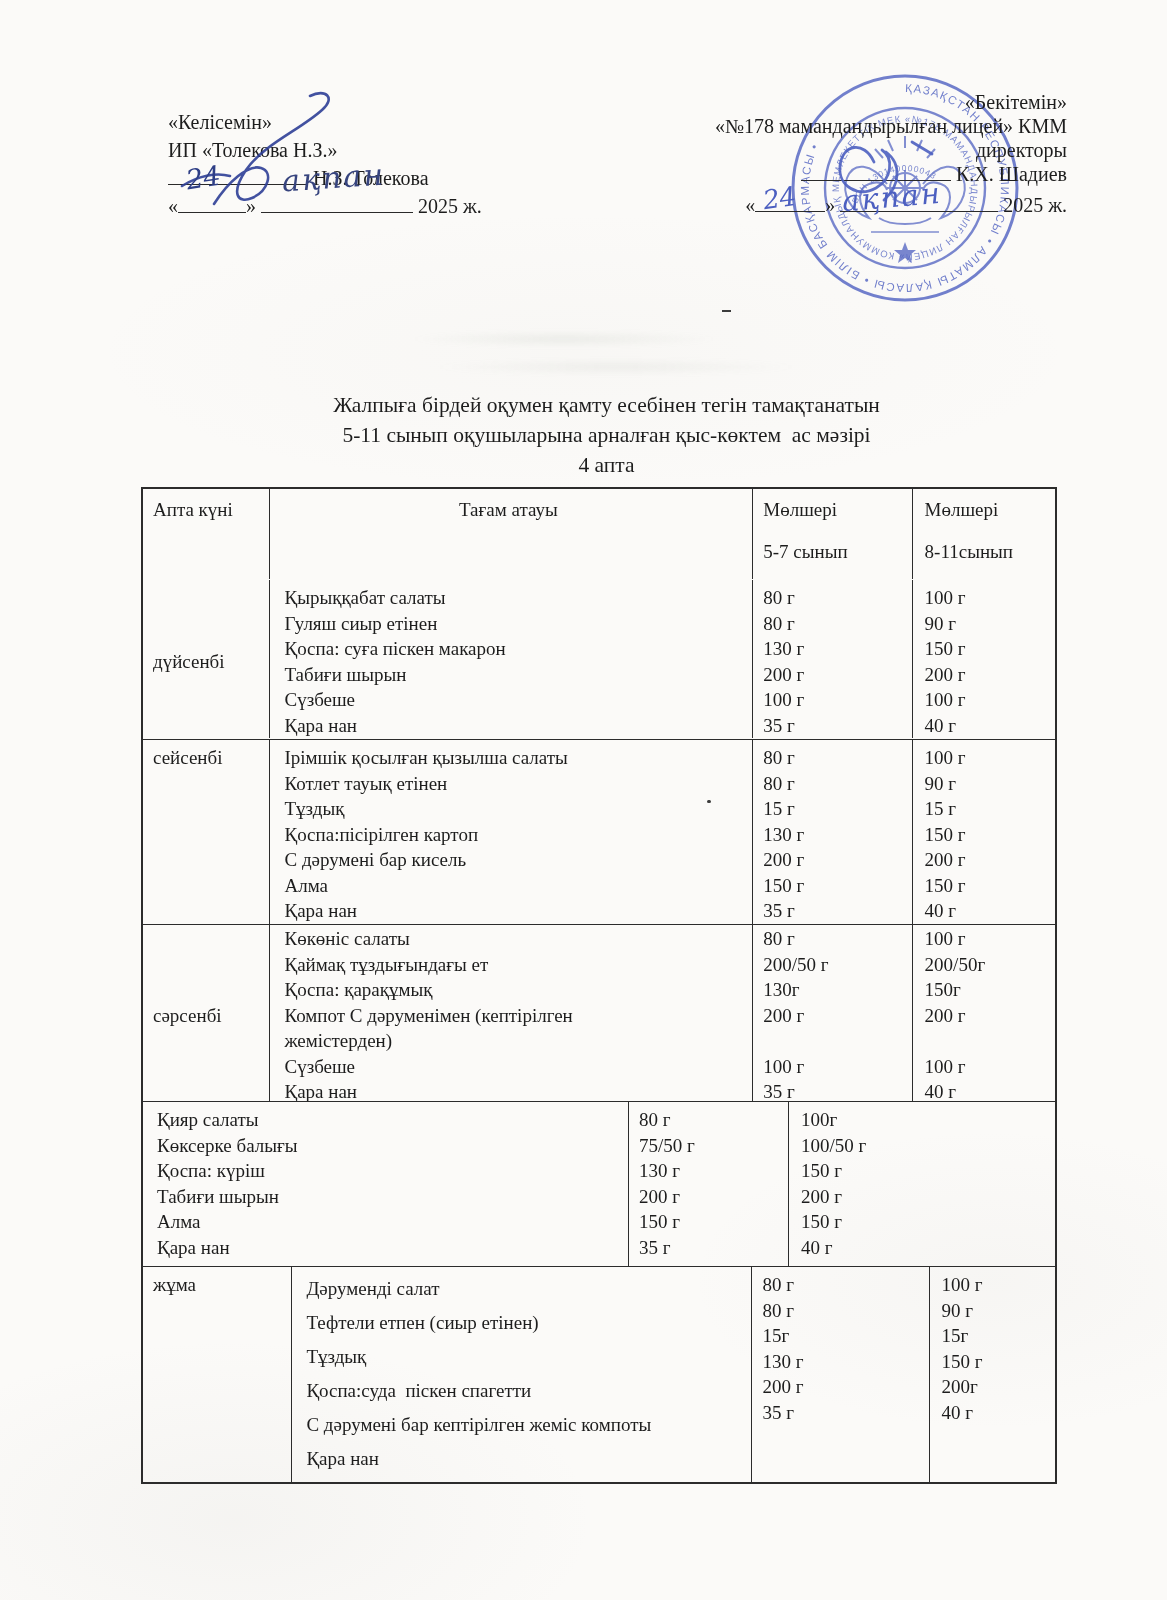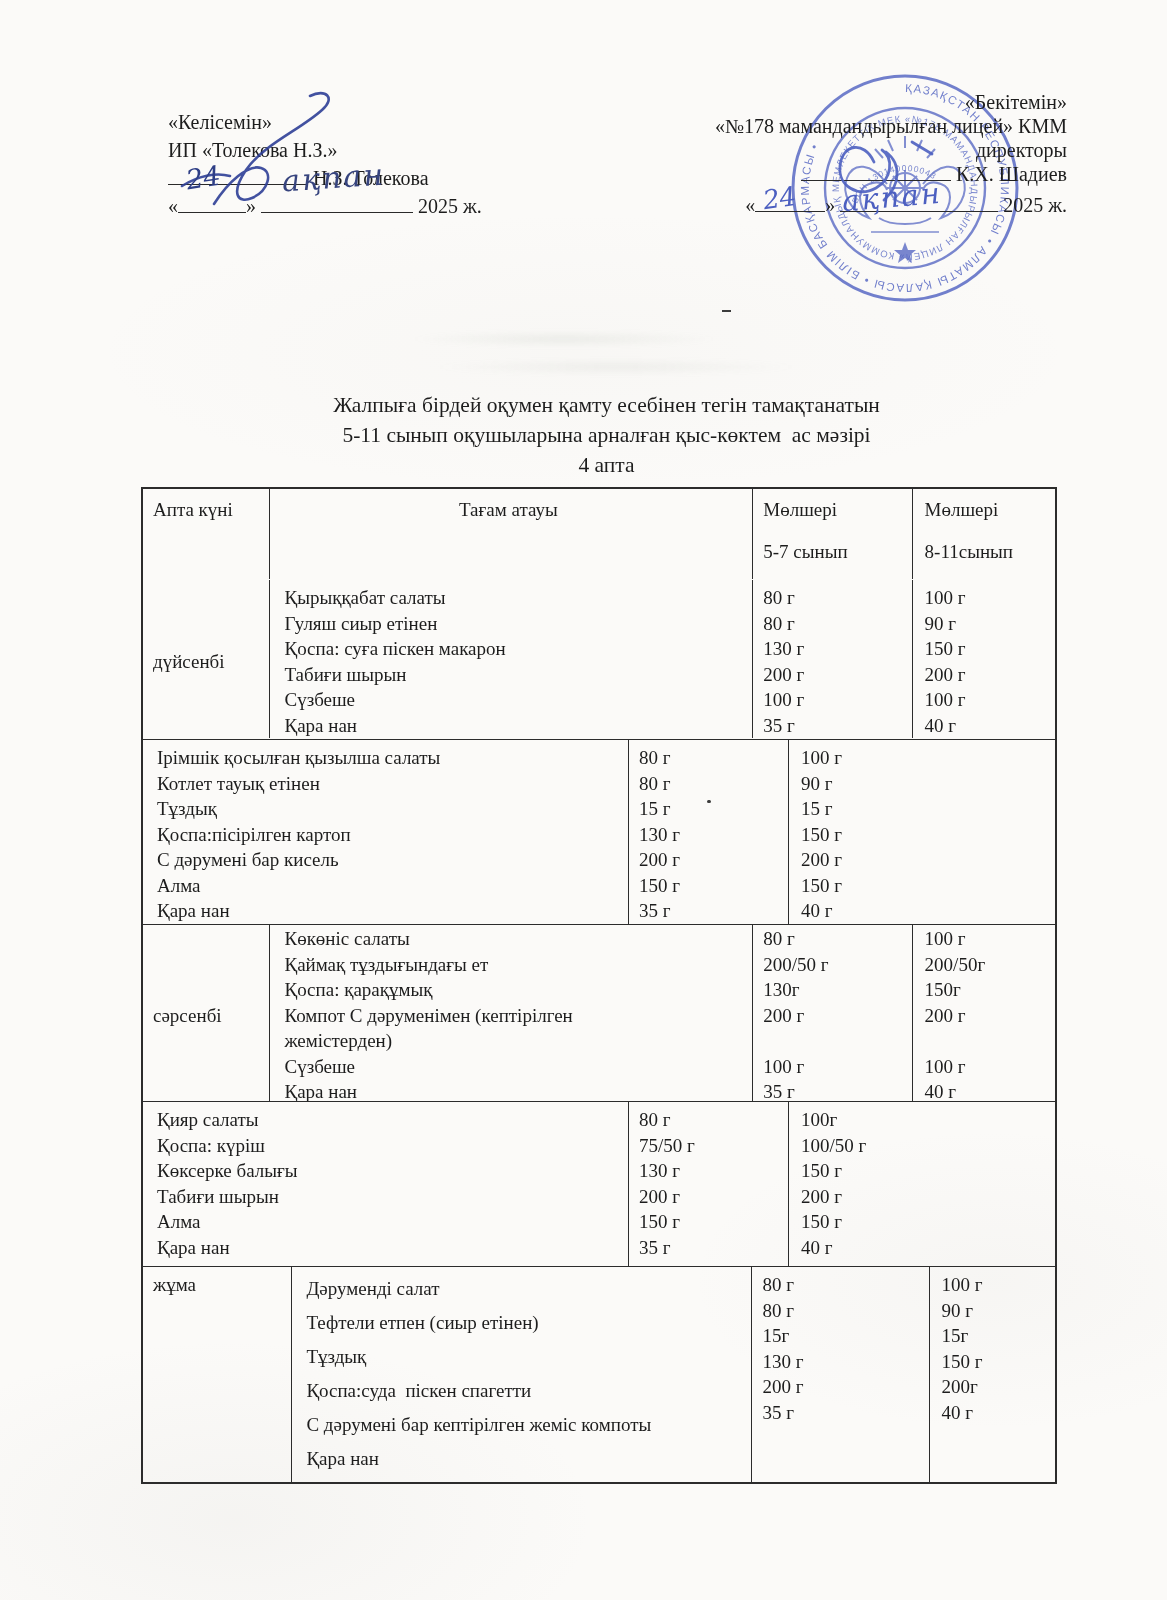--- a/index.html
+++ b/index.html
@@ -172,20 +172,23 @@
           <div class="td c-p811">
             <div class="t-line">100 г</div>
             <div class="t-line">90 г</div>
             <div class="t-line">150 г</div>
             <div class="t-line">200 г</div>
             <div class="t-line">100 г</div>
             <div class="t-line">40 г</div>
           </div>
         </div>
         <div class="tr" style="height: 185px;">
+          <div class="td c-day">
+            <div class="t-line">сейсенбі</div>
+          </div>
           <div class="td c-dish">
             <div class="t-line">Ірімшік қосылған қызылша салаты</div>
             <div class="t-line">Котлет тауық етінен</div>
             <div class="t-line">Тұздық</div>
             <div class="t-line">Қоспа:пісірілген картоп</div>
             <div class="t-line">С дәрумені бар кисель</div>
             <div class="t-line">Алма</div>
             <div class="t-line">Қара нан</div>
           </div>
           <div class="td c-p57">
@@ -235,22 +238,22 @@
             <div class="t-line">150г</div>
             <div class="t-line">200 г</div>
             <div class="t-line"></div>
             <div class="t-line">100 г</div>
             <div class="t-line">40 г</div>
           </div>
         </div>
         <div class="tr" style="height: 165px;">
           <div class="td c-dish">
             <div class="t-line">Қияр салаты</div>
+            <div class="t-line">Көксерке балығы</div>
             <div class="t-line">Қоспа: күріш</div>
-            <div class="t-line">Көксерке балығы</div>
             <div class="t-line">Табиғи шырын</div>
             <div class="t-line">Алма</div>
             <div class="t-line">Қара нан</div>
           </div>
           <div class="td c-p57">
             <div class="t-line">80 г</div>
             <div class="t-line">75/50 г</div>
             <div class="t-line">130 г</div>
             <div class="t-line">200 г</div>
             <div class="t-line">150 г</div>

